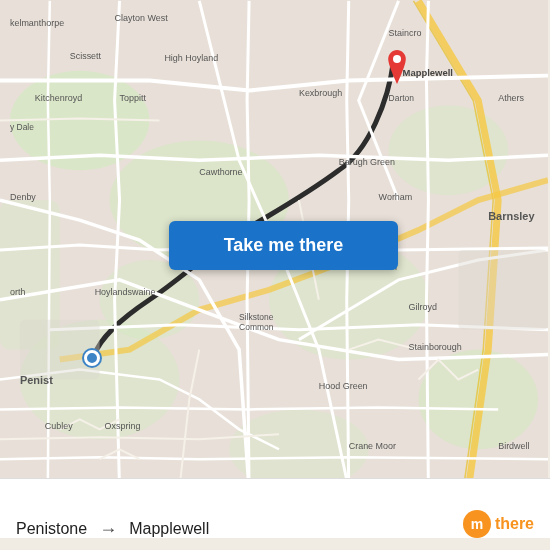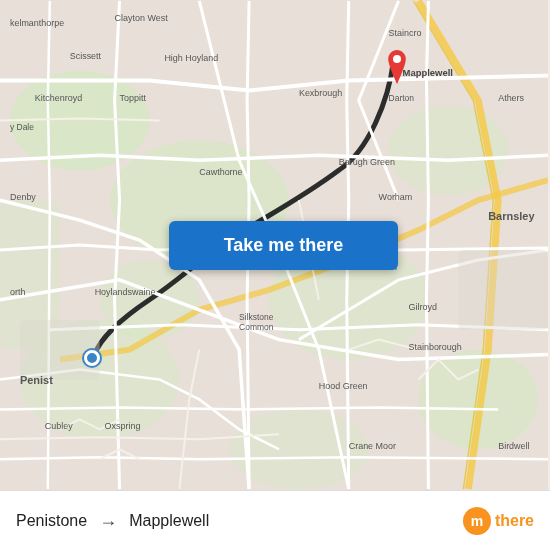--- a/index.html
+++ b/index.html
@@ -58,27 +58,27 @@
       background: rgba(255,255,255,0.8);
       font-size: 9px;
       color: #555;
       padding: 2px 6px;
       z-index: 5;
     }
 
     
     #bottom-bar {
       position: absolute;
-      bottom: 0;
+      bottom: 12px;
       left: 0;
       width: 550px;
       height: 60px;
       background: white;
       display: flex;
-      align-items: center;
+      align-items: flex-end;
       padding: 0 16px;
       border-top: 1px solid #ddd;
       z-index: 20;
     }
 
     .route-place {
       display: flex;
       align-items: center;
       font-size: 16px;
       font-weight: 500;

